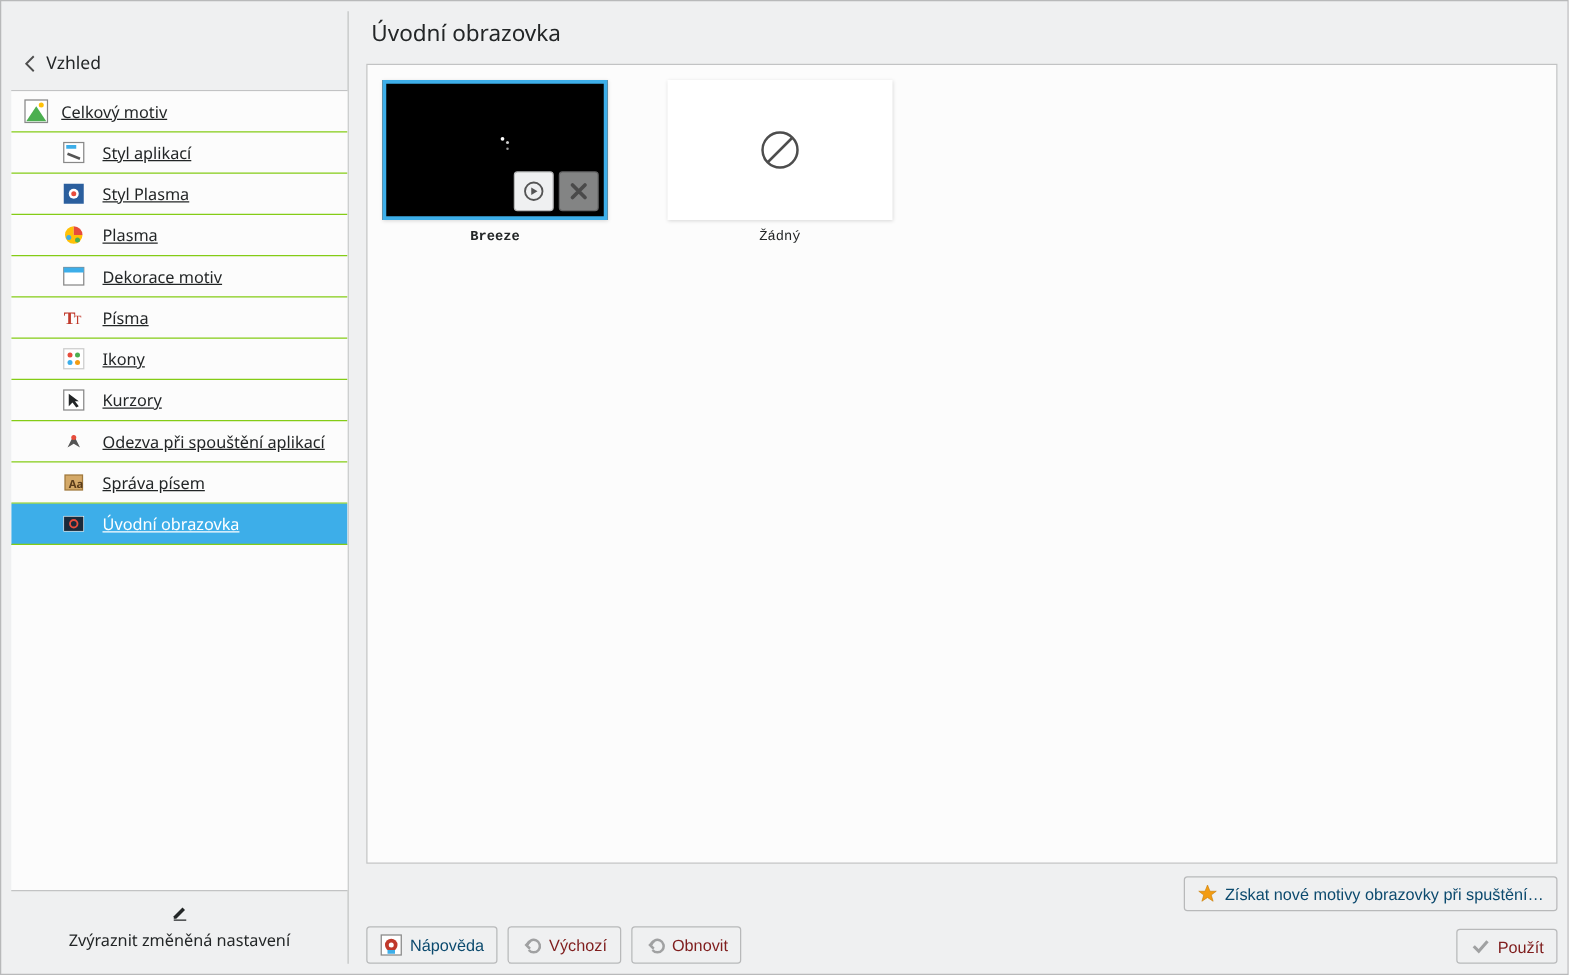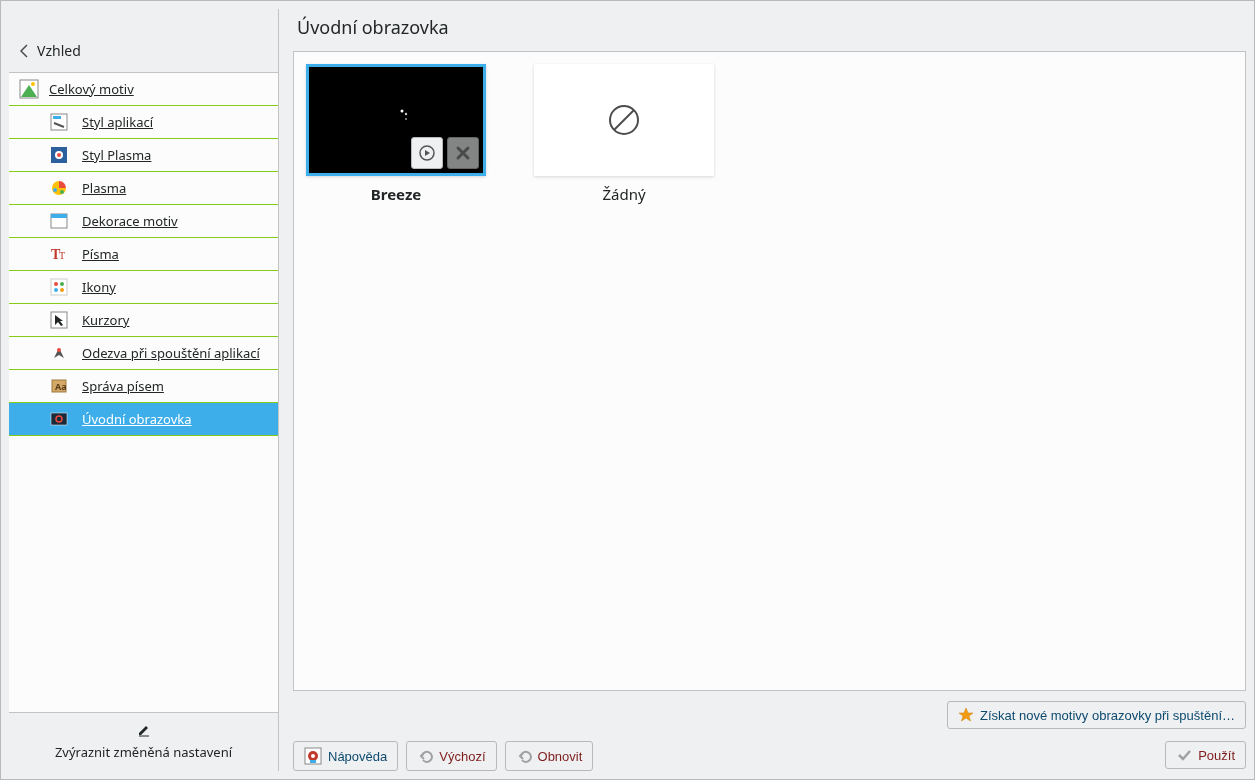--- a/index.html
+++ b/index.html
@@ -157,21 +157,22 @@
 .thumb .action-btn.disabled {
   opacity: 0.55;
   cursor: default;
 }
 .thumb.none-bg {
   display: flex;
   align-items: center;
   justify-content: center;
 }
 .theme-label {
-  font-size: 15px;
+  font-size: 11px;
+  font-family: Liberation Mono, monospace;
 }
 .theme-label.selected {
   font-weight: bold;
 }
 .action-row {
   display: flex;
   justify-content: flex-end;
   padding: 10px 0 0 0;
 }
 .btn {
@@ -186,21 +187,21 @@
   cursor: pointer;
   color: #0c4a6e;
 }
 .btn.disabled {
   color: #7f1d1d;
   cursor: default;
 }
 .footer-bar {
   display: flex;
   justify-content: space-between;
-  align-items: flex-start;
+  align-items: flex-end;
   padding-top: 12px;
   gap: 8px;
 }
 .footer-left { display: flex; gap: 8px; }
 .footer-right { display: flex; gap: 8px; }
 svg { display: block; }
 </style>
 </head>
 <body>
 

